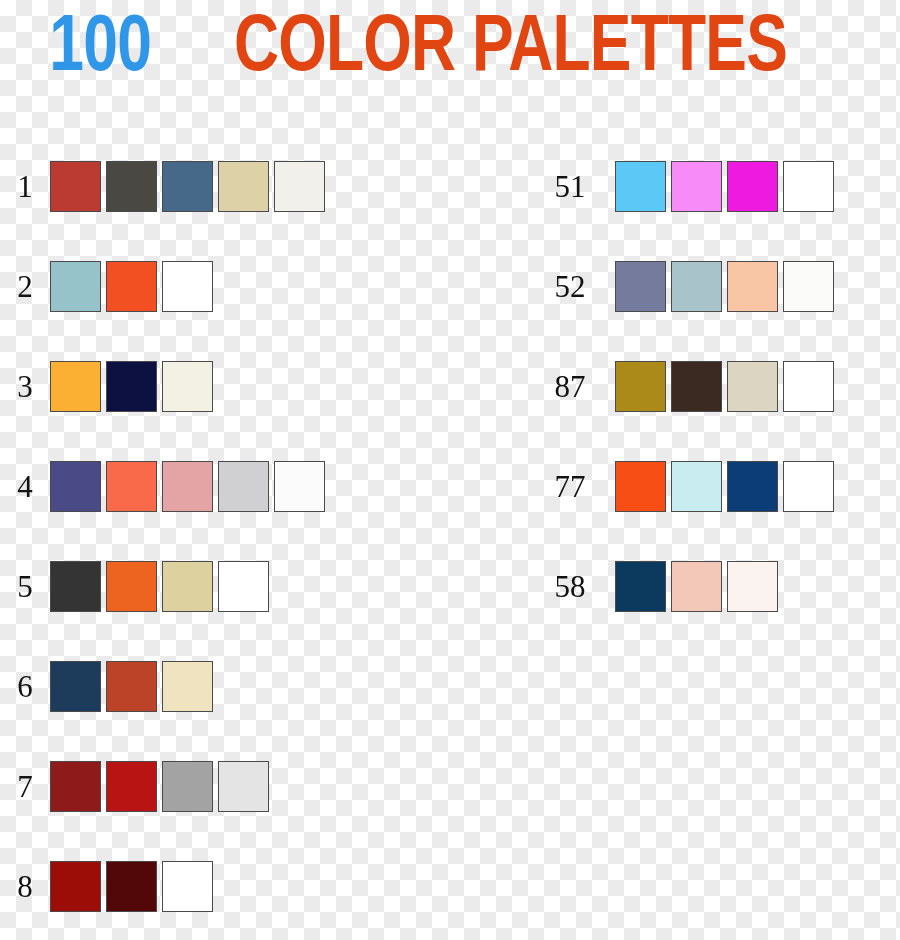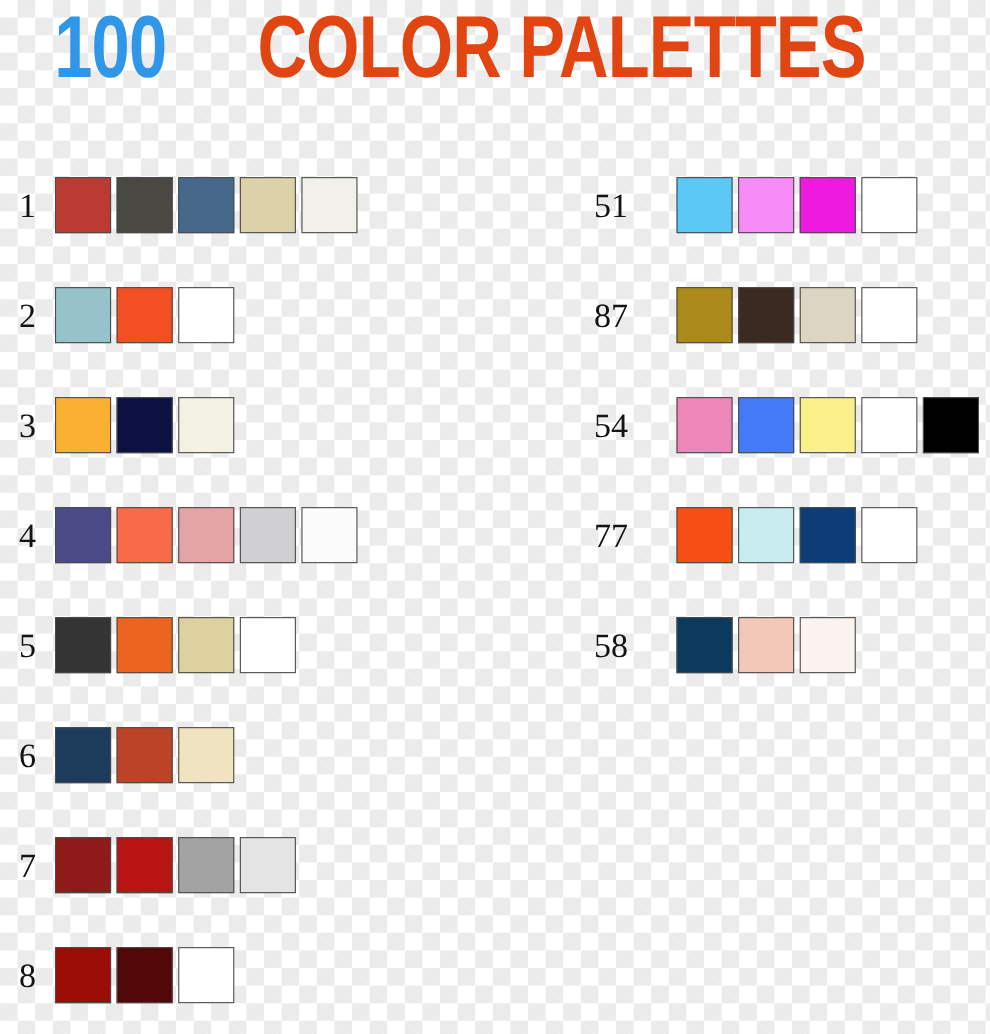--- a/index.html
+++ b/index.html
@@ -70,21 +70,21 @@
     font-family: "Liberation Serif", serif;
     font-size: 31px;
     line-height: 31px;
     color: #131313;
     flex: 0 0 auto;
     padding-right: 0px;
     user-select: none;
   }
   .palette-col.right .row-index {
     width: 60px;
-    text-align: left;
+    text-align: center;
     padding-right: 15px;
   }
   .swatches {
     display: flex;
     gap: 5px;
     align-items: center;
   }
   .swatch {
     width: 51px;
     height: 51px;
@@ -177,39 +177,38 @@
       <div class="palette-row">
         <div class="row-index">51</div>
         <div class="swatches">
           <div class="swatch" style="background: rgb(91, 200, 245);"></div>
           <div class="swatch" style="background: rgb(247, 139, 247);"></div>
           <div class="swatch" style="background: rgb(238, 26, 224);"></div>
           <div class="swatch" style="background: rgb(255, 255, 255);"></div>
         </div>
       </div>
       <div class="palette-row">
+        <div class="row-index">52</div>
+        <div class="swatches">
+          <div class="swatch" style="background: rgb(117, 123, 156);"></div>
+          <div class="swatch" style="background: rgb(168, 195, 201);"></div>
+          <div class="swatch" style="background: rgb(248, 198, 164);"></div>
+          <div class="swatch" style="background: rgb(251, 251, 249);"></div>
+        </div>
+      </div>
+      <div class="palette-row">
         <div class="row-index">87</div>
         <div class="swatches">
           <div class="swatch" style="background: rgb(171, 138, 26);"></div>
           <div class="swatch" style="background: rgb(59, 42, 34);"></div>
           <div class="swatch" style="background: rgb(220, 213, 194);"></div>
           <div class="swatch" style="background: rgb(255, 255, 255);"></div>
         </div>
       </div>
       <div class="palette-row">
-        <div class="row-index">54</div>
-        <div class="swatches">
-          <div class="swatch" style="background: rgb(238, 134, 184);"></div>
-          <div class="swatch" style="background: rgb(68, 121, 247);"></div>
-          <div class="swatch" style="background: rgb(250, 240, 138);"></div>
-          <div class="swatch" style="background: rgb(255, 255, 255);"></div>
-          <div class="swatch" style="background: rgb(0, 0, 0);"></div>
-        </div>
-      </div>
-      <div class="palette-row">
         <div class="row-index">77</div>
         <div class="swatches">
           <div class="swatch" style="background: rgb(246, 78, 20);"></div>
           <div class="swatch" style="background: rgb(200, 236, 240);"></div>
           <div class="swatch" style="background: rgb(12, 61, 118);"></div>
           <div class="swatch" style="background: rgb(255, 255, 255);"></div>
         </div>
       </div>
       <div class="palette-row">
         <div class="row-index">58</div>

